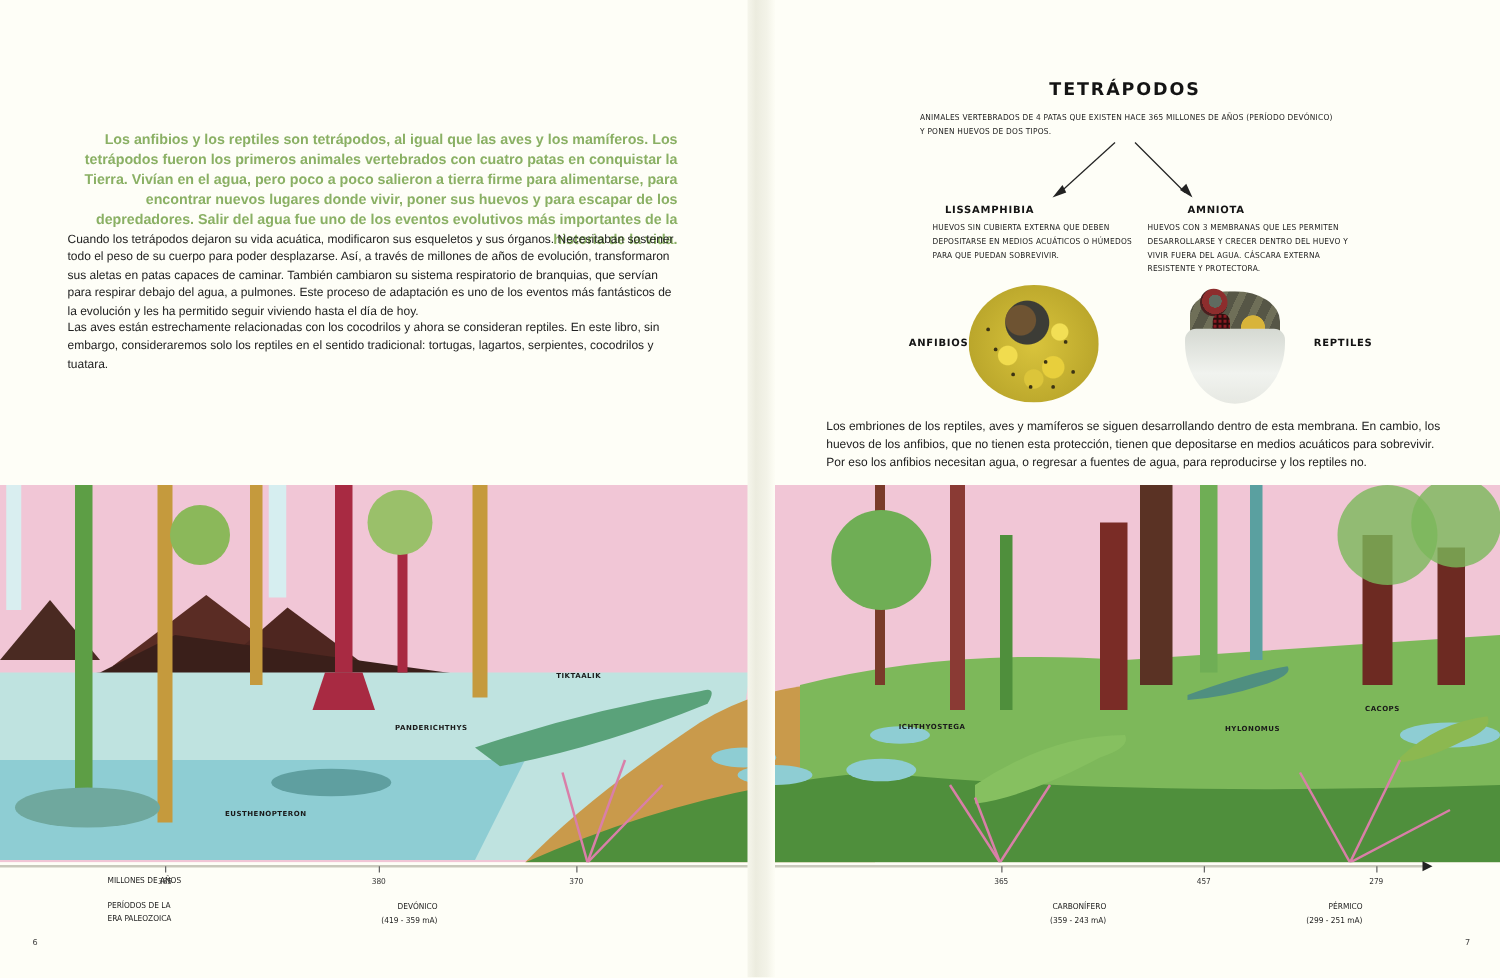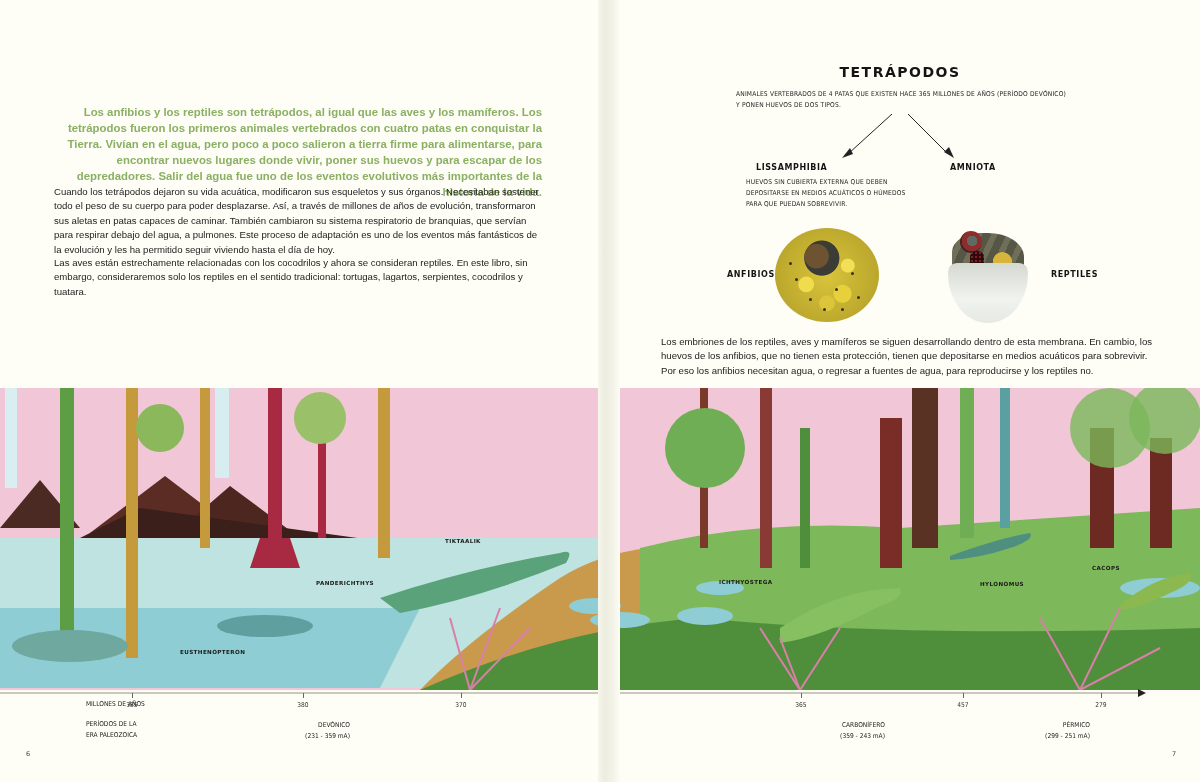--- a/index.html
+++ b/index.html
@@ -95,20 +95,21 @@
   <p class="small-caps tetra-desc">Animales vertebrados de 4 patas que existen hace 365 millones de años (período devónico) y ponen huevos de dos tipos.</p>
   <svg class="arrows" viewBox="0 0 140 48">
     <line x1="62" y1="2" x2="18" y2="42" stroke="#222" stroke-width="1"></line>
     <polygon points="12,46 20,36 23,42" fill="#222"></polygon>
     <line x1="78" y1="2" x2="118" y2="42" stroke="#222" stroke-width="1"></line>
     <polygon points="124,46 114,40 119,35" fill="#222"></polygon>
   </svg>
   <h3 class="branch-title lis-title">LISSAMPHIBIA</h3>
   <h3 class="branch-title amn-title">AMNIOTA</h3>
   <p class="small-caps lis-desc">Huevos sin cubierta externa que deben depositarse en medios acuáticos o húmedos para que puedan sobrevivir.</p>
+  <p class="small-caps amn-desc">Huevos con 3 membranas que les permiten desarrollarse y crecer dentro del huevo y vivir fuera del agua. Cáscara externa resistente y protectora.</p>
 
   <span class="egg-label lbl-anf">ANFIBIOS</span>
   <div class="frog-egg">
     <span class="dot" style="left:20px;top:50px"></span>
       <span class="dot" style="left:34px;top:70px"></span>
     <span class="dot" style="left:60px;top:60px"></span>
       <span class="dot" style="left:76px;top:44px"></span>
     <span class="dot" style="left:48px;top:80px"></span>
       <span class="dot" style="left:82px;top:68px"></span>
     <span class="dot" style="left:14px;top:34px"></span>
@@ -216,21 +217,21 @@
   <span class="tick-label" style="left:801px">365</span>
   <span class="tick-label" style="left:963px">457</span>
   <span class="tick-label" style="left:1101px">279</span>
 
   <span class="tl-caption" style="left:54px;top:699px">MILLONES DE AÑOS</span>
   <span class="tl-caption" style="left:54px;top:719px">PERÍODOS DE LA</span>
   <span class="tl-caption" style="left:54px;top:730px">ERA PALEOZOICA</span>
 
   <div class="period" style="left:260px;width:90px">
     <div>DEVÓNICO</div>
-    <div>(231 - 359 mA)</div>
+    <div>(419 - 359 mA)</div>
   </div>
   <div class="period" style="left:795px;width:90px">
     <div>CARBONÍFERO</div>
     <div>(359 - 243 mA)</div>
   </div>
   <div class="period" style="left:1000px;width:90px">
     <div>PÉRMICO</div>
     <div>(299 - 251 mA)</div>
   </div>
 

